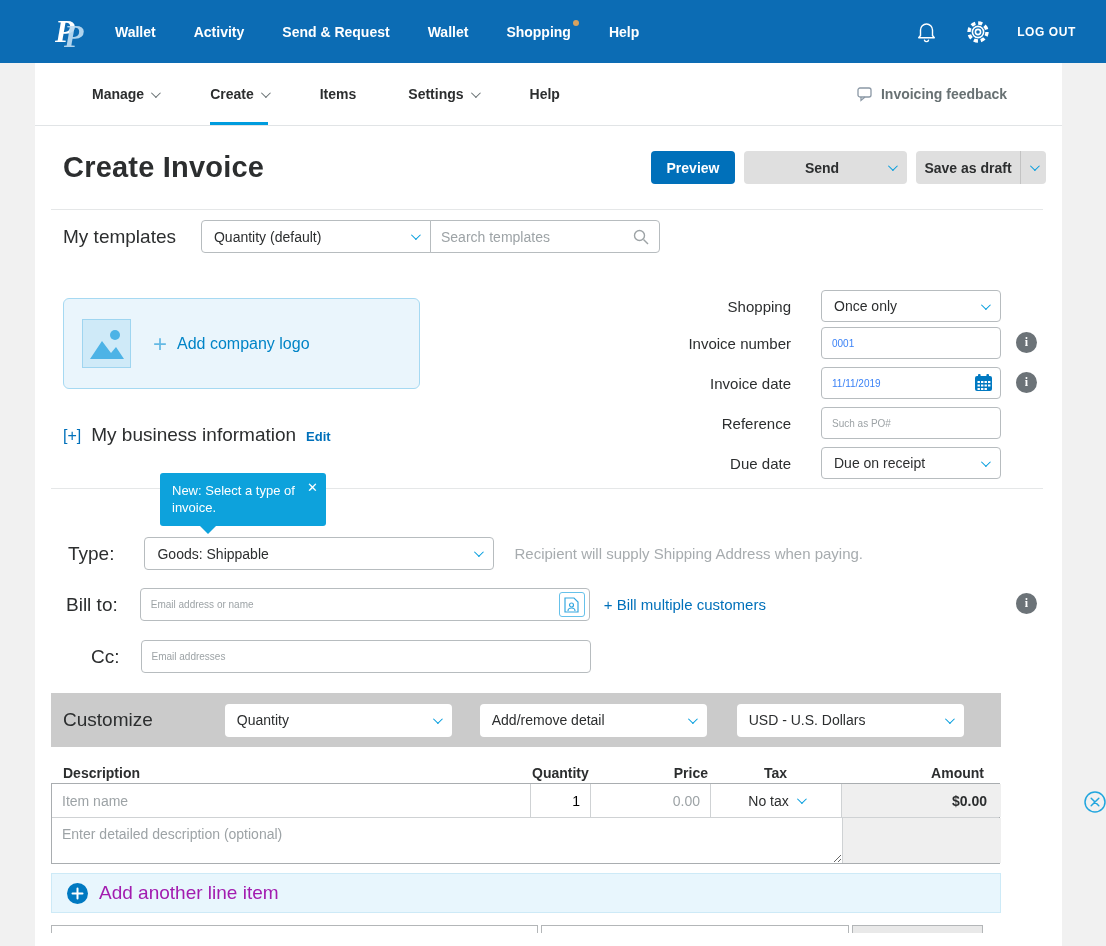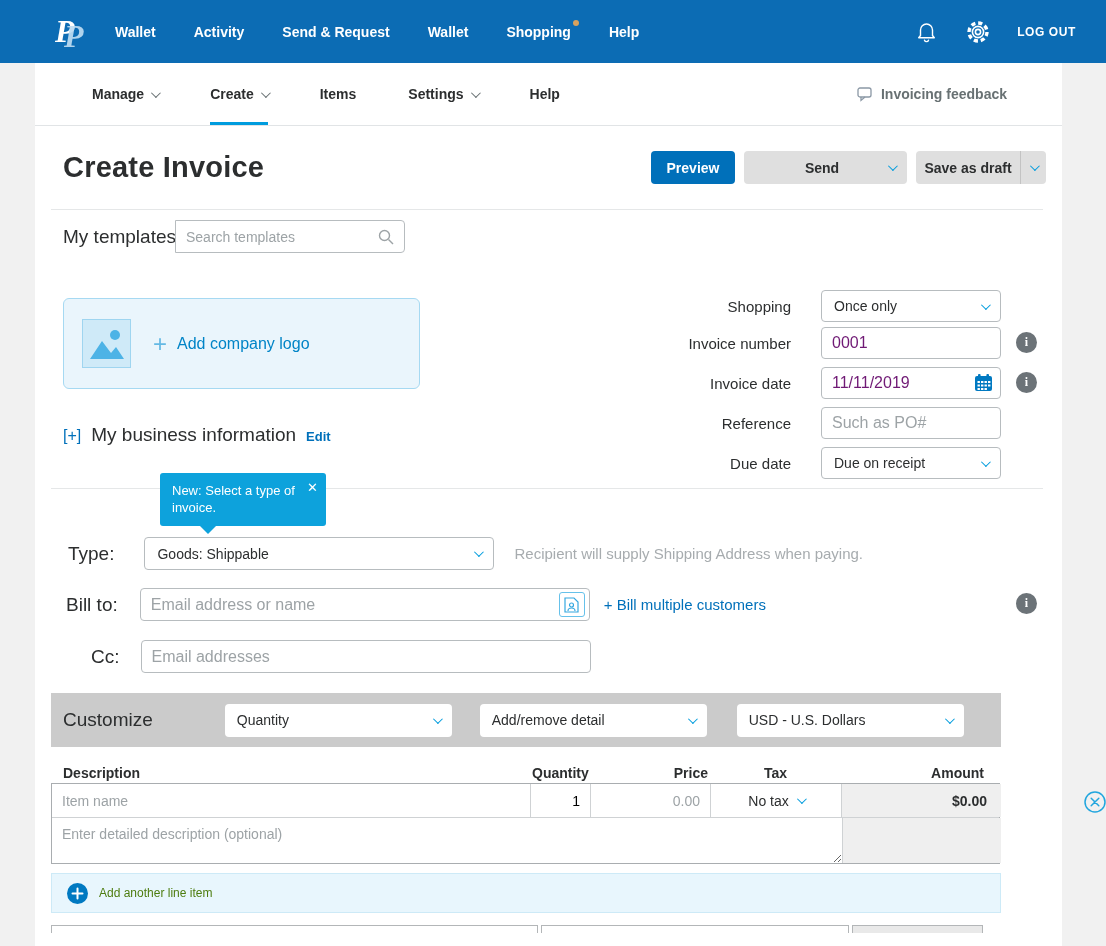--- a/index.html
+++ b/index.html
@@ -61,21 +61,21 @@
   .mid { position:relative; height:427px; }
   .logo-box { position:absolute; left:28px; top:45px; width:357px; height:91px; background:#eaf5fc; border:1px solid #a6d9f2;
     border-radius:6px; display:flex; align-items:center; padding-left:18px; cursor:pointer; }
   .logo-thumb { width:49px; height:49px; background:#cfeaf8; border:1px solid #9fd5f0; display:flex; align-items:center; justify-content:center; }
   .logo-add { margin-left:22px; font-size:16px; color:#0084c7; display:flex; align-items:center; gap:10px; }
   .logo-add .plus { font-size:24px; font-weight:normal; color:#64b9e4; }
 
   .frow { position:absolute; display:flex; align-items:center; }
   .frow .flabel { width:158px; text-align:right; font-size:15px; color:#2c2e2f; margin-right:30px; }
   .ctrl { width:180px; height:32px; }
-  .finput { width:180px; height:32px; border:1px solid #b7bcbf; border-radius:4px; font:inherit; font-size:16px; color:#701a75; padding:0 10px; outline:none; }
+  .finput { width:180px; height:32px; border:1px solid #b7bcbf; border-radius:4px; font:inherit; font-size:10px; color:#3b82f6; padding:0 10px; outline:none; }
   .date-wrap { position:relative; width:180px;border-radius:14px; }
   .date-wrap input { padding-right:34px; }
   .date-cal { position:absolute; right:8px; top:6px; cursor:pointer; }
   .info { position:absolute; width:21px; height:21px; border-radius:50%; background:#6c7378; color:#fff; font-size:12px; font-weight:bold;
     display:flex; align-items:center; justify-content:center; font-family:"Liberation Serif",serif; cursor:pointer; }
 
   .biz { position:absolute; left:28px; top:171px; display:flex; align-items:baseline; gap:10px; }
   .biz .bracket { color:#0070ba; font-size:16px; }
   .biz .biz-label { font-size:19px; color:#2c2e2f; }
   .biz .edit { font-size:13px; color:#0070ba; font-weight:bold; cursor:pointer; }
@@ -124,21 +124,21 @@
   .cell-tax { justify-content:center; gap:8px; font-size:14px; cursor:pointer; }
   .cell-amount { background:#efefef; justify-content:flex-end; padding-right:14px; font-size:14px; font-weight:bold; }
   .desc-row { display:grid; grid-template-columns:790px 159px; border-top:1px solid #cfd2d4; }
   .desc-row textarea { height:45px; border:none; outline:none; resize:both; font:inherit; font-size:14px; padding:8px 10px; }
   .desc-amount { background:#efefef; border-left:1px solid #cfd2d4; }
   .row-wrap { position:relative; }
   .delete-item { position:absolute; right:-45px; top:7px; cursor:pointer; }
 
   .add-line { margin:9px 0 0 16px; width:950px; height:40px; background:#e8f6fd; border:1px solid #cdeaf7; display:flex;
     align-items:center; padding-left:15px; gap:11px; cursor:pointer; }
-  .add-line .add-label { color:#4d7c0f; font-size:12px; }
+  .add-line .add-label { color:#a21caf; font-size:19px; }
 
   
   .sliver { margin:12px 0 0 16px; display:flex; gap:3px; height:8px; }
   .sliver .s1 { width:487px; border:1px solid #b3b6b8; border-bottom:none; background:#fff; }
   .sliver .s2 { width:308px; border:1px solid #b3b6b8; border-bottom:none; background:#fff; }
   .sliver .s3 { width:131px; border:1px solid #b3b6b8; border-bottom:none; background:#e9e9e9; }
 </style>
 </head>
 <body>
 
@@ -216,20 +216,24 @@
         <span class="split">
             <i class="chev blue"></i>
           </span>
       </button>
     </div>
   </div>
   <div class="divider"></div>
 
   <div class="templates-row">
     <span class="section-label">My templates</span>
+    <div class="fake-select tpl-select">
+      <span>Quantity (default)</span>
+      <i class="chev blue"></i>
+    </div>
     <div class="tpl-search">
       <input type="text" placeholder="Search templates" style="">
       <svg width="16" height="16" viewBox="0 0 16 16" fill="none" stroke="#9da3a6" stroke-width="1.4">
         <circle cx="6.5" cy="6.5" r="5"></circle>
           <path d="M10.5 10.5 L15 15"></path>
       </svg>
     </div>
   </div>
 
   <div class="mid">

